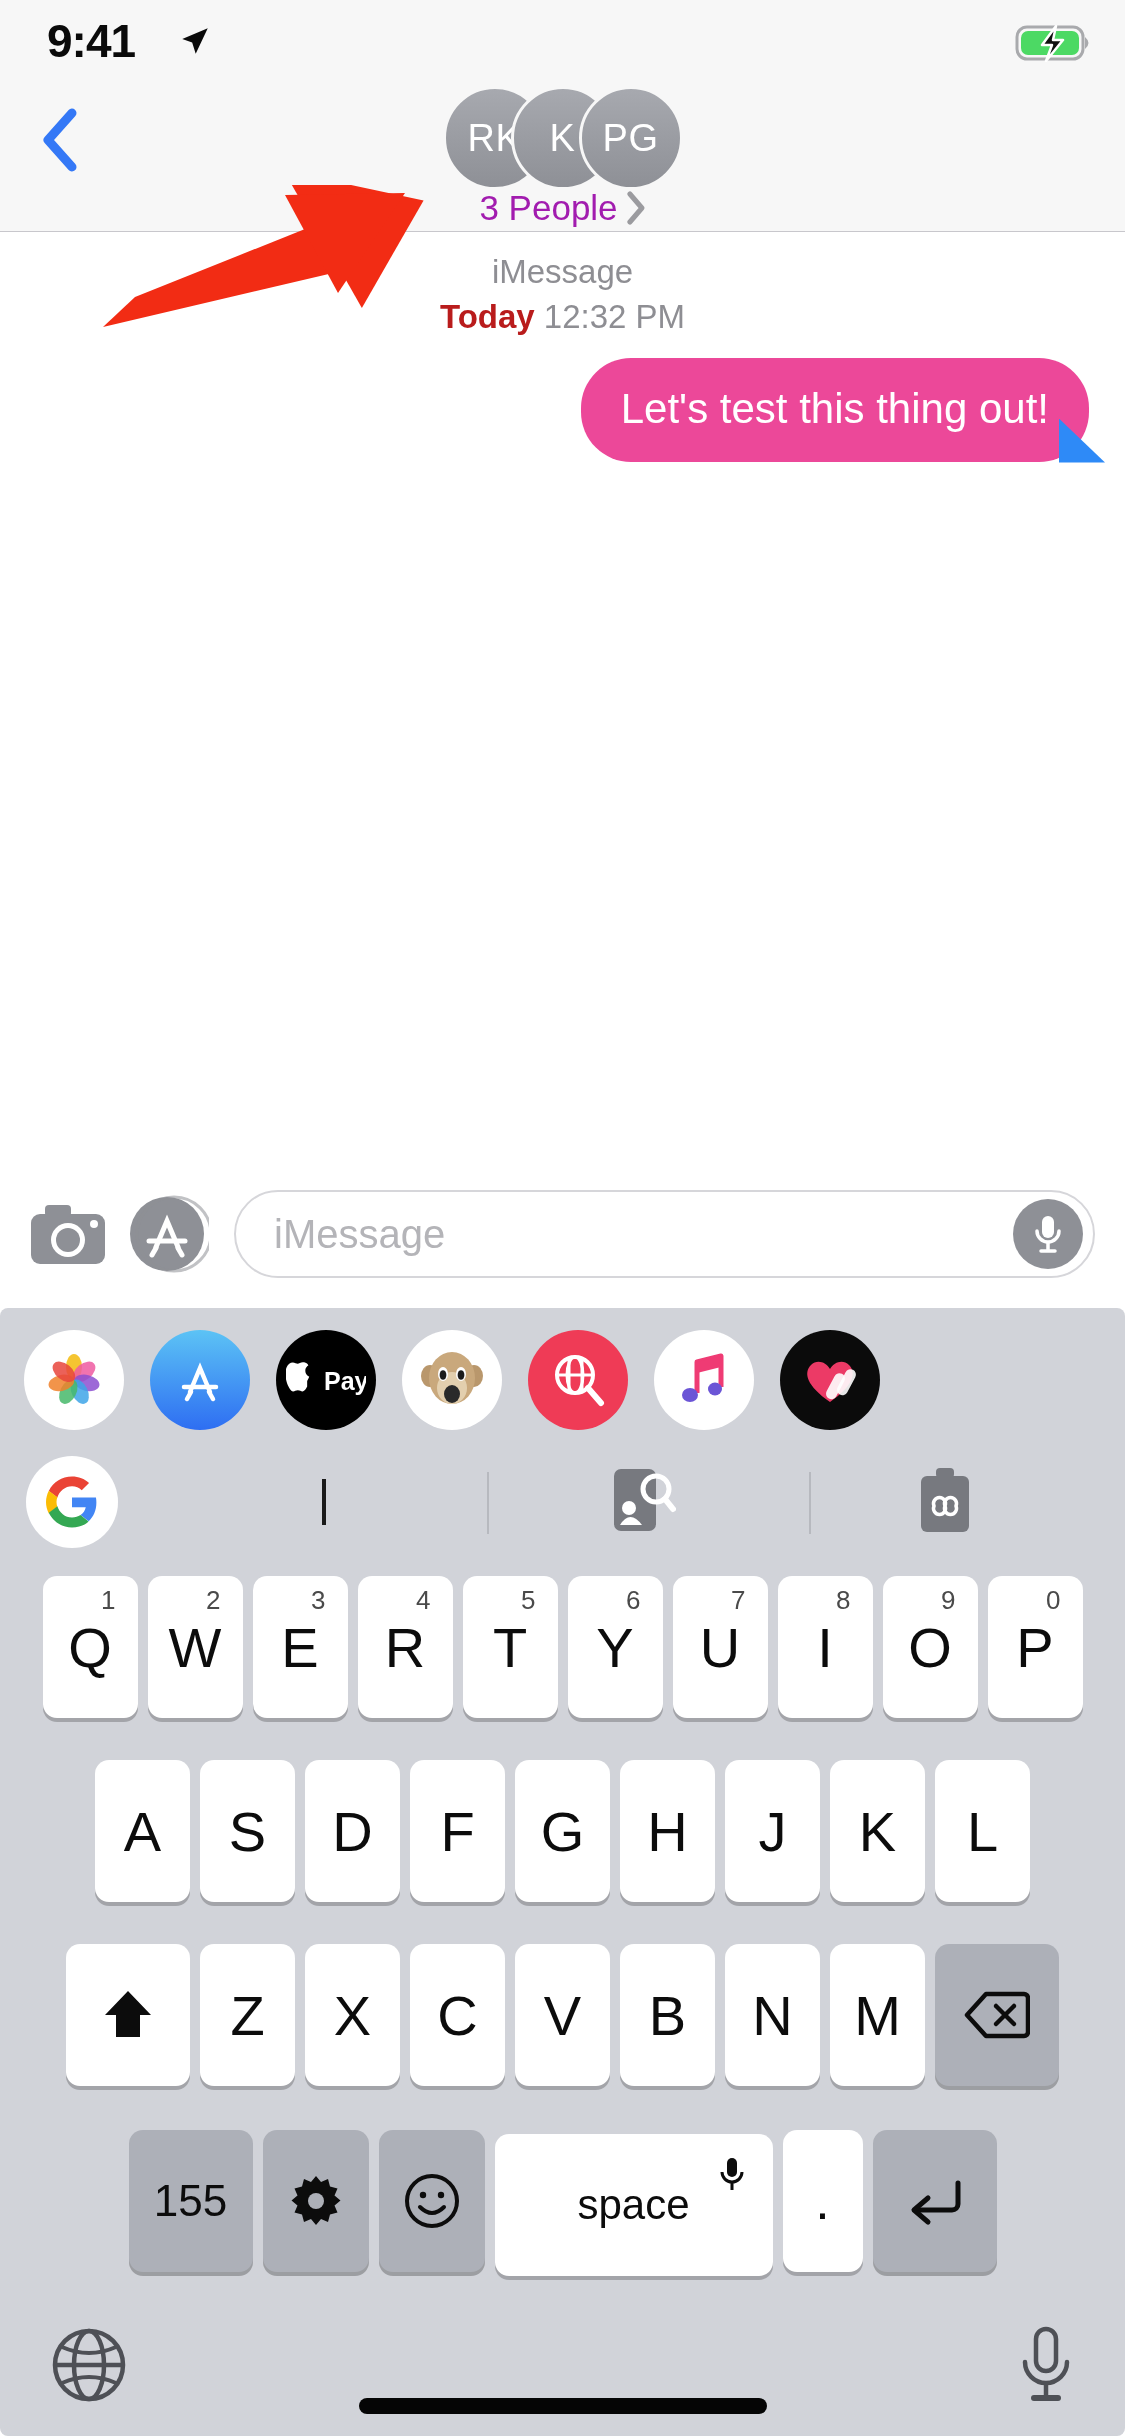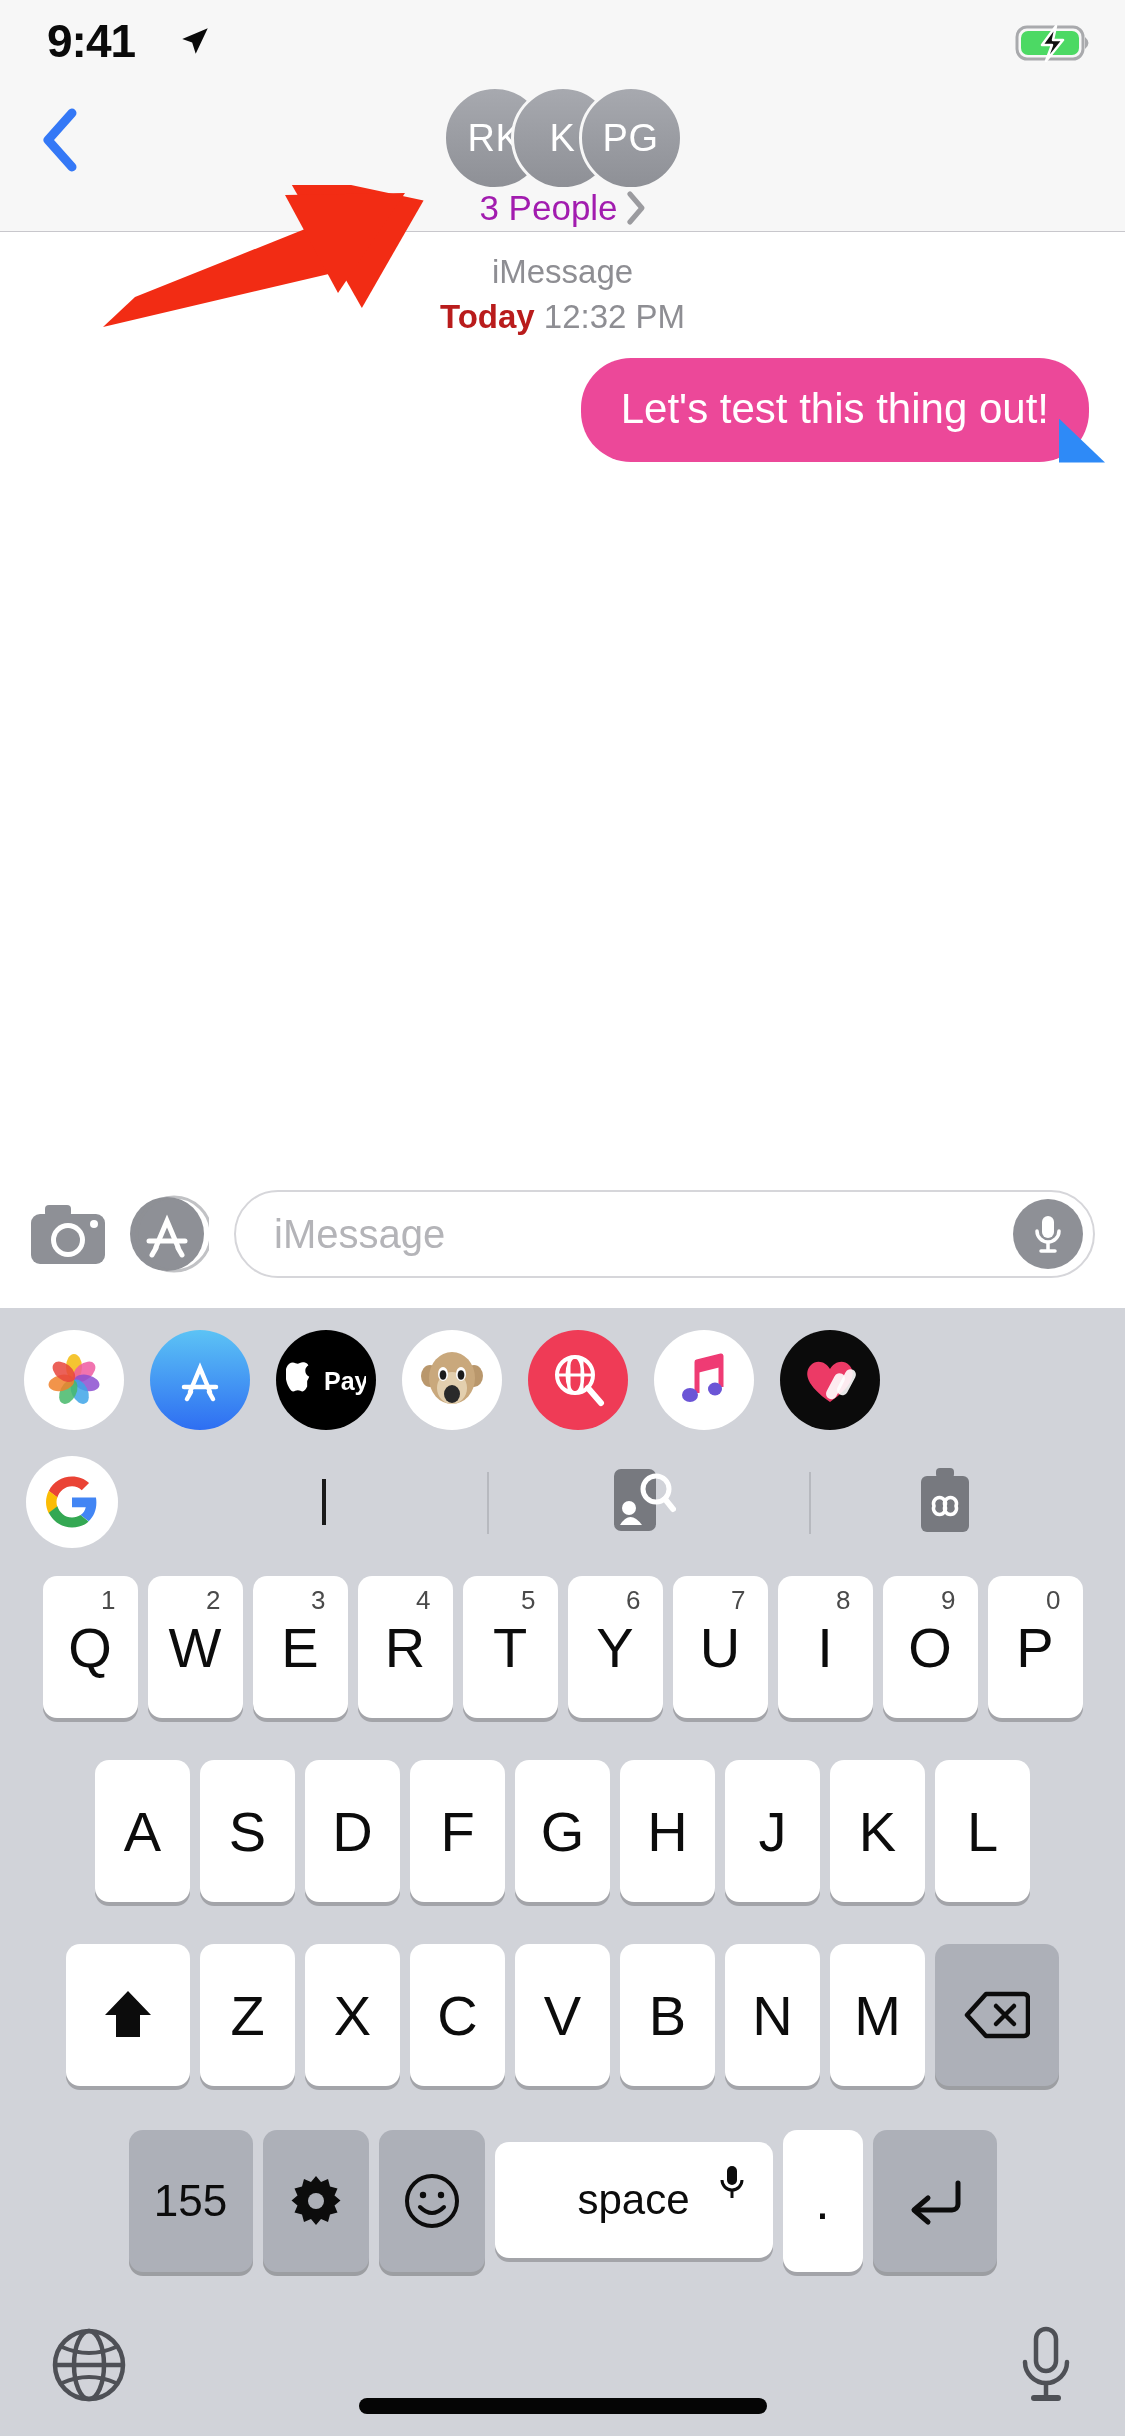--- a/index.html
+++ b/index.html
@@ -118,20 +118,21 @@
     position:absolute; right:10px; top:50%; transform:translateY(-50%);
     width:70px; height:70px; border-radius:50%;
     background:#8e9096; display:flex; align-items:center; justify-content:center;
     cursor:pointer;
   }
 
   
   .kb {
     position:absolute; top:1308px; left:0; width:1125px; height:1128px;
     background:#d1d3d9;
+    border-radius:8px;
   }
 
   
   .appdrawer {
     position:absolute; top:16px; left:0; width:1125px; height:112px;
     display:flex; align-items:center; gap:26px; padding-left:24px;
     overflow:hidden;
   }
   .appicon {
     width:100px; height:100px; min-width:100px; border-radius:50%;
@@ -182,21 +183,21 @@
     position:absolute; top:9px; right:22px;
     font-size:26px; color:#4a4a4a; font-weight:400;
   }
   .k-wide { width:95px; height:142px; margin:0 5px; }
   .k-func { background:#adb0b8; box-shadow:0 4px 0 rgba(0,0,0,0.25); }
   .k-shift { width:124px; height:142px; margin:0 5px; background:#fff; }
   .k-back  { width:124px; height:142px; margin:0 5px; }
   .k-123   { width:124px; height:142px; margin:0 5px 0 12px; font-size:44px; }
   .k-gear  { width:106px; height:142px; margin:0 5px; }
   .k-emoji { width:106px; height:142px; margin:0 5px; }
-  .k-space { width:278px; height:116px; margin:12px 5px; font-size:42px; position:relative; }
+  .k-space { width:278px; height:142px; margin:4px 5px; font-size:42px; position:relative; }
   .k-space .spacemic { position:absolute; right:26px; top:22px; }
   .k-period{ width:80px; height:142px; margin:0 5px; font-size:52px; }
   .k-enter { width:124px; height:142px; margin:0 12px 0 5px; }
 
   
   .kbbottom {
     position:absolute; top:998px; left:0; width:1125px; height:130px;
   }
   .globe-btn { position:absolute; left:48px; top:18px; cursor:pointer; }
   .mic-btn   { position:absolute; right:48px; top:18px; cursor:pointer; }

